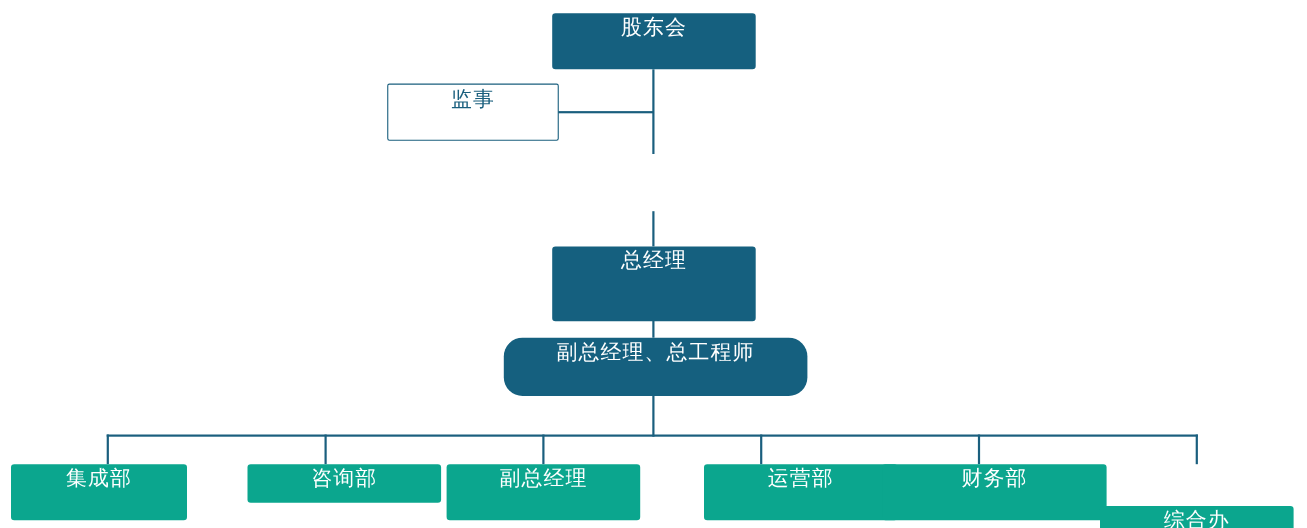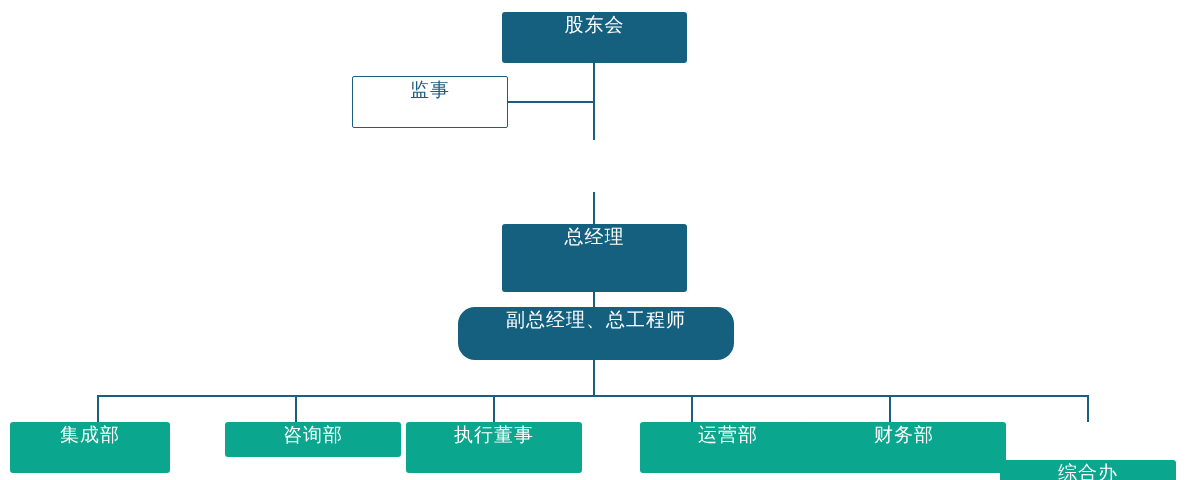--- a/index.html
+++ b/index.html
@@ -80,21 +80,21 @@
     <span>副总经理、总工程师</span>
   </div>
 
   <div class="box dept" style="left:10px; top:422px; width:160px; height:51px;">
     <span>集成部</span>
   </div>
   <div class="box dept" style="left:208px; top:422px; width:176px; height:35px;margin-left:17px;">
     <span>咨询部</span>
   </div>
   <div class="box dept" style="left:406px; top:422px; width:176px; height:51px;">
-    <span>执行董事</span>
+    <span>副总经理</span>
   </div>
   <div class="box dept" style="left:640px; top:422px; width:176px; height:51px;">
     <span>运营部</span>
   </div>
   <div class="box dept" style="left:802px; top:422px; width:204px; height:51px;">
     <span>财务部</span>
   </div>
   <div class="box dept" style="left:1000px; top:422px; width:176px; height:51px;margin-top:38px;">
     <span>综合办</span>
   </div>

